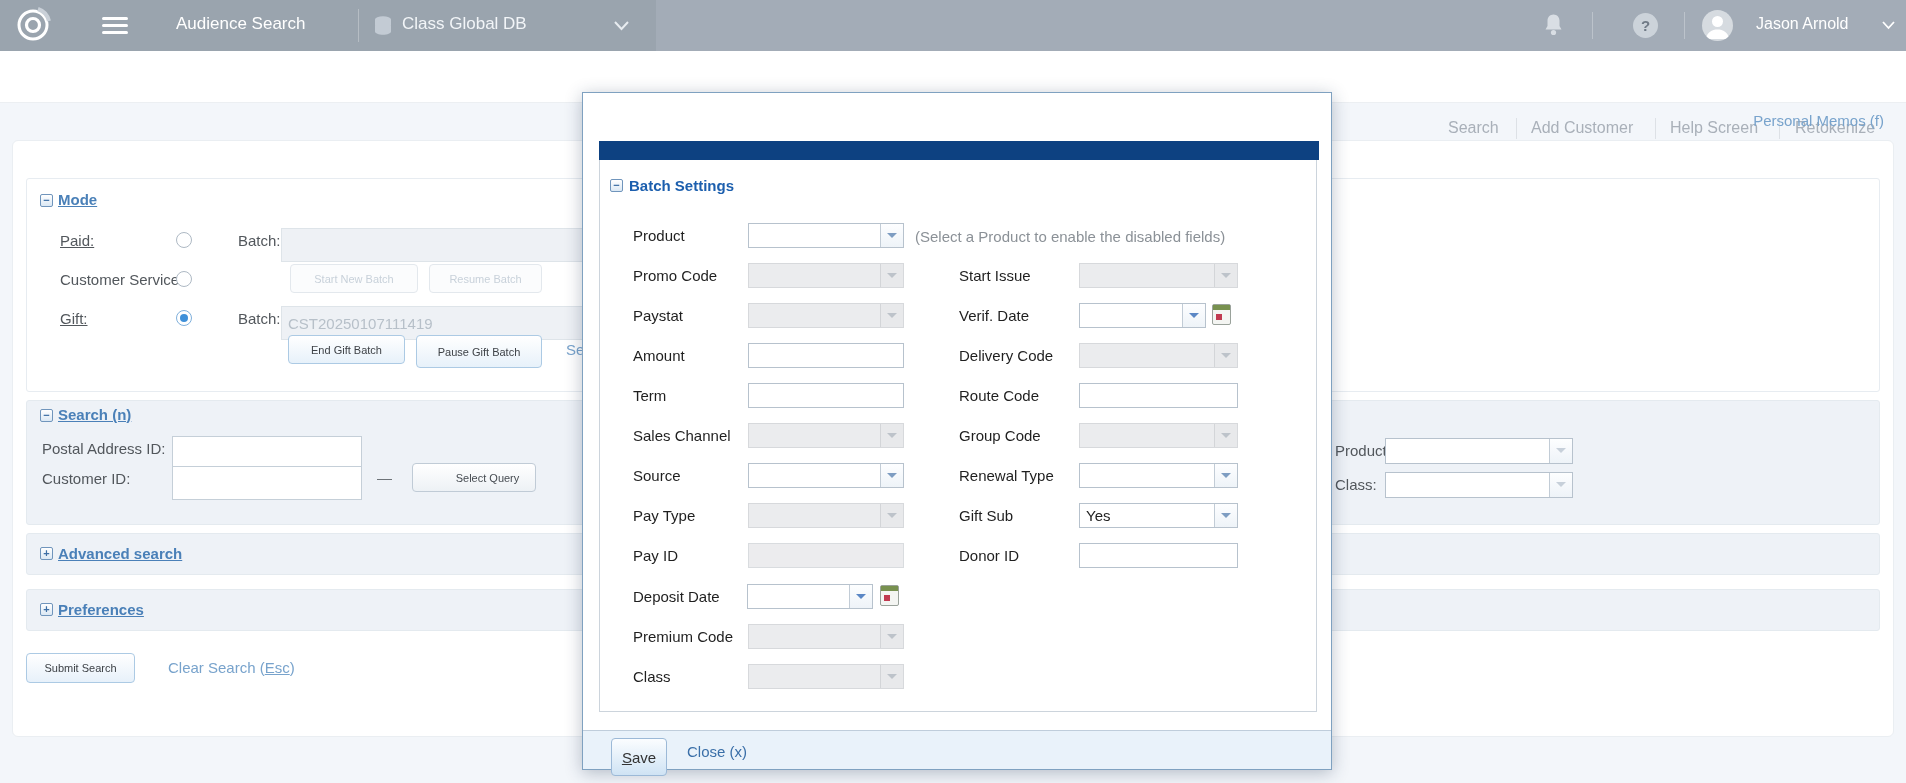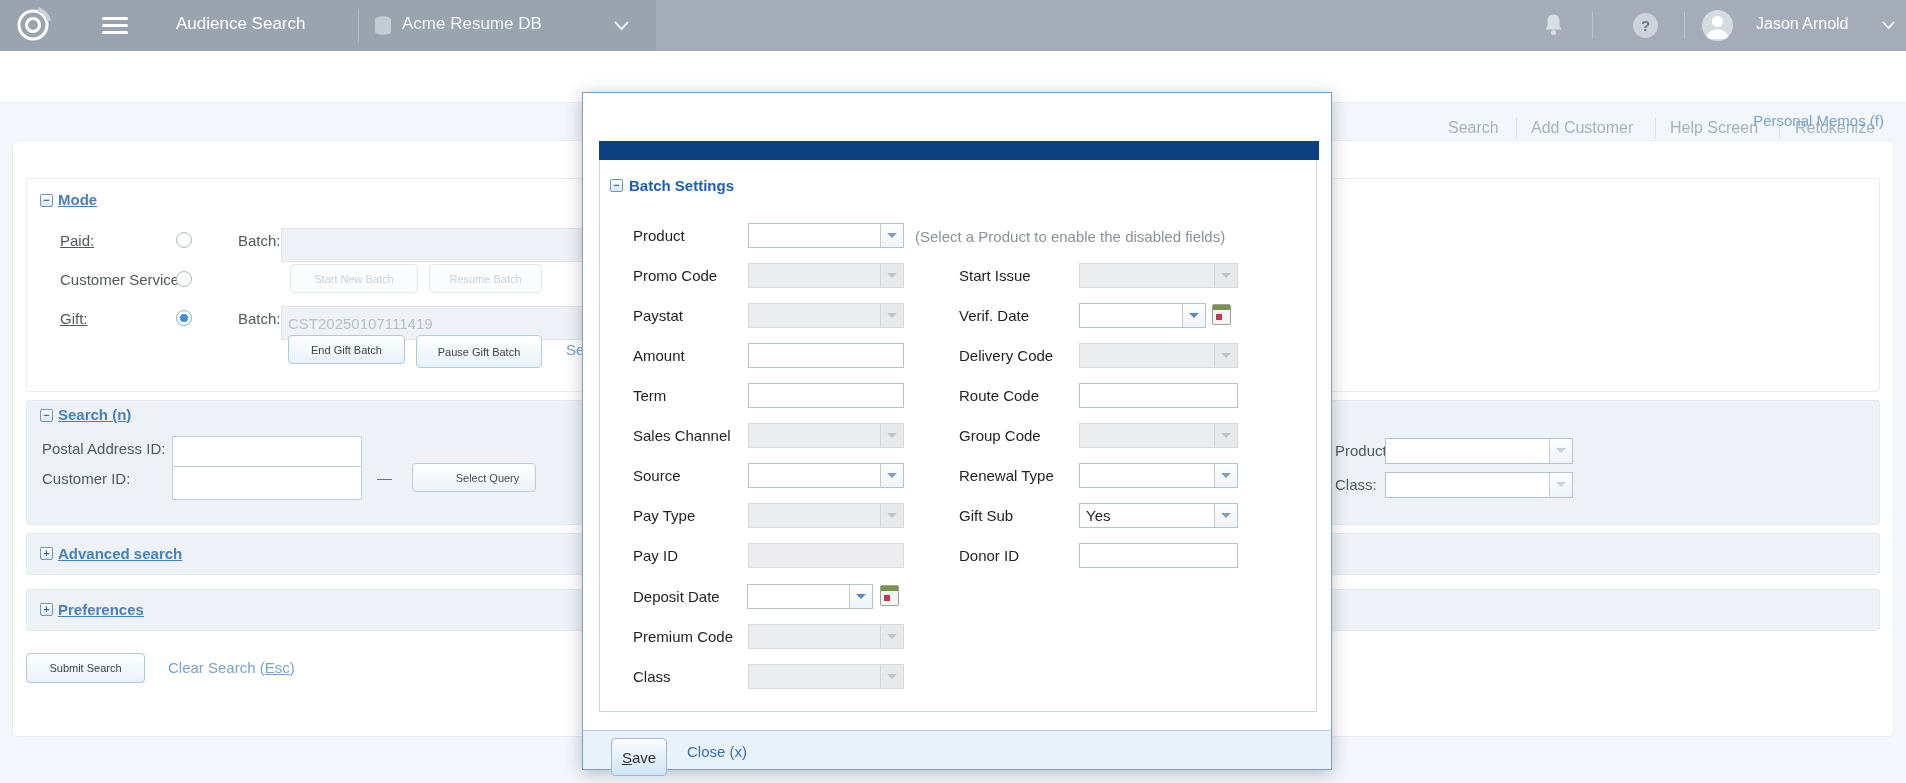--- a/index.html
+++ b/index.html
@@ -109,21 +109,21 @@
     <span class="hdr-title abs" style="left:176px;top:14px;">Audience Search</span>
 
     <span class="hdr-sep abs" style="left:358px;top:9px;height:33px;"></span>
 
     <svg class="abs" style="left:374px;top:16px;" width="18" height="20" viewBox="0 0 18 20">
       <ellipse cx="9" cy="3.5" rx="8" ry="3.2" fill="#c3cbd4"></ellipse>
       <path d="M1 3.5v5.5c0 1.8 3.6 3.2 8 3.2s8-1.4 8-3.2V3.5" fill="#c3cbd4"></path>
       <path d="M1 9.5v6c0 1.8 3.6 3.2 8 3.2s8-1.4 8-3.2v-6" fill="#c3cbd4"></path>
     </svg>
 
-    <span class="hdr-title abs" style="left:402px;top:14px;color:#f2f5f8;">Acme Resume DB</span>
+    <span class="hdr-title abs" style="left:402px;top:14px;color:#f2f5f8;">Class Global DB</span>
 
     <svg class="abs" style="left:614px;top:21px;" width="15" height="10" viewBox="0 0 15 10">
       <polyline points="1,1 7.5,8 14,1" fill="none" stroke="#e8ecf0" stroke-width="2"></polyline>
     </svg>
 
     <svg class="abs" style="left:1543px;top:13px;" width="21" height="25" viewBox="0 0 21 25">
       <path d="M10.5 1.5c-3.6 0-6 2.8-6 6.3v5.2L2.5 16.5h16l-2-3.5V7.8c0-3.5-2.4-6.3-6-6.3z" fill="#d9dee4"></path>
       <circle cx="10.5" cy="19.5" r="2.6" fill="#d9dee4"></circle>
     </svg>
 
@@ -212,21 +212,21 @@
   </div>
 
   <div class="panel-b abs" style="left:26px;top:533px;width:1854px;height:42px;"></div>
   <div class="collapse" style="left:40px;top:547px;">+</div>
   <span class="sect" style="left:58px;top:545px;">Advanced search</span>
 
   <div class="panel-b abs" style="left:26px;top:589px;width:1854px;height:42px;"></div>
   <div class="collapse" style="left:40px;top:603px;">+</div>
   <span class="sect" style="left:58px;top:601px;">Preferences</span>
 
-  <div class="btn btn-en" style="left:26px;top:653px;width:119px;height:30px;">Submit Search</div>
+  <div class="btn btn-en" style="left:26px;top:653px;width:109px;height:30px;">Submit Search</div>
   <span class="blink abs" style="left:168px;top:659px;"><span>Clear Search (</span><span class="under">Esc</span><span>)</span></span>
 
   <div class="modal abs">
 
     <div class="mpanel">
       <div class="mbar"></div>
       <div class="collapse" style="left:10px;top:37px;">−</div>
       <span class="msect" style="left:29px;top:35px;">Batch Settings</span>
 
     <div class="mlabel" style="left: 33px; top: 85px;">Product</div>

